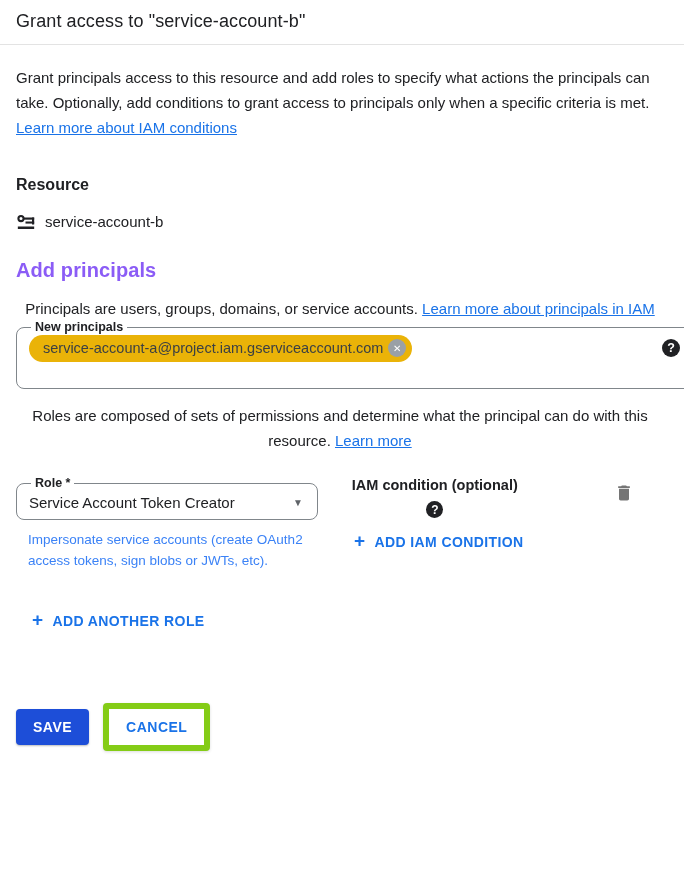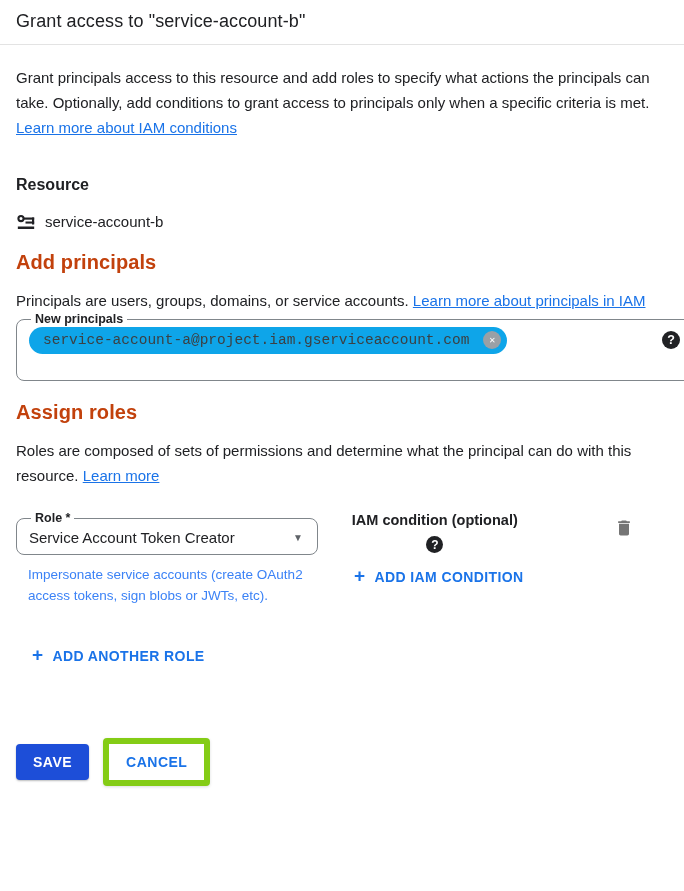--- a/index.html
+++ b/index.html
@@ -44,32 +44,33 @@
   }
   .resource-row {
     margin-top: 17px;
     display: flex;
     align-items: center;
     gap: 9px;
     font-size: 15px;
   }
   .resource-row svg { display: block; }
   .section-heading-lg {
-    margin-top: 20px;
+    margin-top: 28px;
     font-size: 20px;
     font-weight: 700;
     letter-spacing: 0.1px;
-    color: #c2410c;
+    color: #8b5cf6;
   }
   .section-desc {
     margin-top: 14px;
     font-size: 15px;
     line-height: 25px;
     color: #202124;
     max-width: 648px;
+    text-align: center;
   }
   
   fieldset.outlined {
     border: 1px solid #80868b;
     border-radius: 8px;
     padding: 0 12px;
     background: #fff;
   }
   fieldset.outlined legend {
     font-size: 12.5px;
@@ -86,30 +87,29 @@
   }
   .principals-inner {
     display: flex;
     align-items: flex-start;
     padding-top: 1px;
     cursor: text;
   }
   .chip {
     display: inline-flex;
     align-items: center;
-    gap: 14px;
-    background: #0ea5e9;
+    gap: 5px;
+    background: #eab308;
     border-radius: 14px;
     height: 27px;
     padding: 0 6px 0 14px;
     font-size: 14.5px;
     color: #3c4043;
     max-width: 520px;
     white-space: nowrap;
-    font-family: Liberation Mono, monospace;
   }
   .chip-close {
     width: 18px; height: 18px;
     border-radius: 50%;
     background: #9aa0a6;
     color: #ffffff;
     font-size: 10px;
     font-weight: 700;
     display: inline-flex;
     align-items: center;
@@ -271,21 +271,20 @@
     <legend>New principals</legend>
     <div class="principals-inner">
       <span class="chip">
         <span>service-account-a@project.iam.gserviceaccount.com</span>
         <span class="chip-close">✕</span>
       </span>
       <span class="help-circle">?</span>
     </div>
   </fieldset>
 
-  <h2 class="section-heading-lg">Assign roles</h2>
 
   <p class="section-desc">
     <span>Roles are composed of sets of permissions and determine what the principal can do with this resource.</span>
     <a class="link">Learn more</a>
   </p>
 
   <div class="roles-row">
 
     <div class="role-col">
       <fieldset class="outlined role-select">

